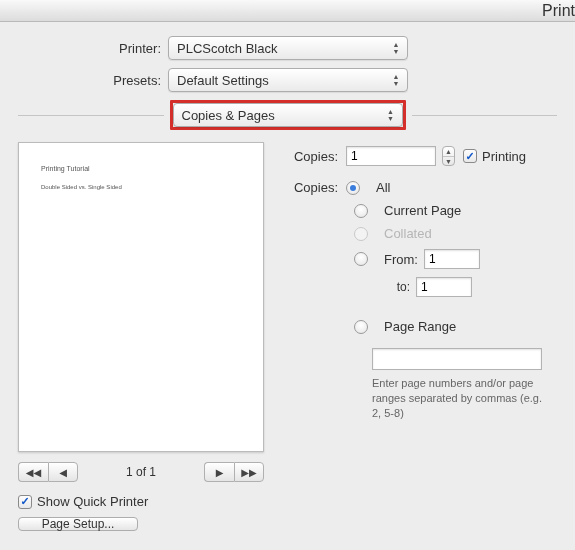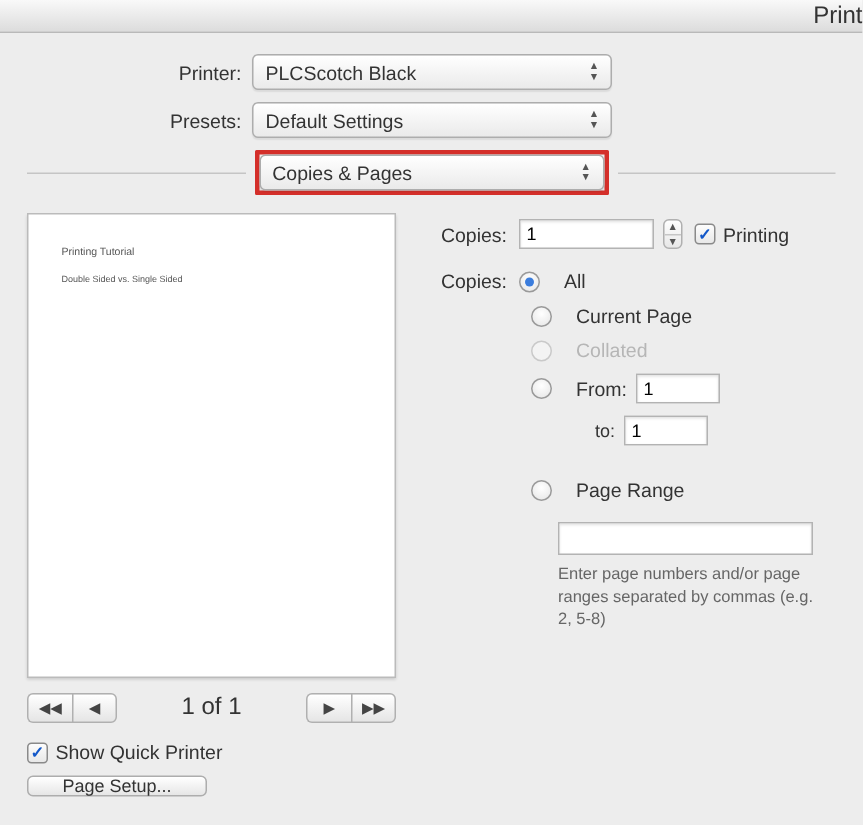--- a/index.html
+++ b/index.html
@@ -72,21 +72,21 @@
     background: linear-gradient(#ffffff, #e5e5e5);
     border: 1px solid #b0b0b0;
     border-radius: 4px;
     display: flex; align-items: center; justify-content: center;
     font-size: 10px; color: #444;
     box-shadow: 0 1px 0 rgba(255,255,255,0.6) inset;
   }
   .navpair { display: flex; }
   .navpair .navbtn:first-child { border-top-right-radius: 0; border-bottom-right-radius: 0; border-right: none; width: 30px; }
   .navpair .navbtn:last-child  { border-top-left-radius: 0; border-bottom-left-radius: 0; width: 30px; }
-  .navspacer { flex: 1; text-align: center; font-size: 16px; }
+  .navspacer { flex: 1; text-align: center; font-size: 12px; }
   .checkbox { display: inline-flex; align-items: center; gap: 5px; font-size: 13px; margin-top: 12px; }
   .cb {
     width: 14px; height: 14px; border: 1px solid #8a8a8a; border-radius: 3px;
     background: linear-gradient(#fdfdfd, #e8e8e8);
     display: inline-flex; align-items: center; justify-content: center;
     font-size: 11px; color: #1358c9; font-weight: bold;
   }
   .button {
     height: 14px;
     background: linear-gradient(#ffffff, #e6e6e6);

